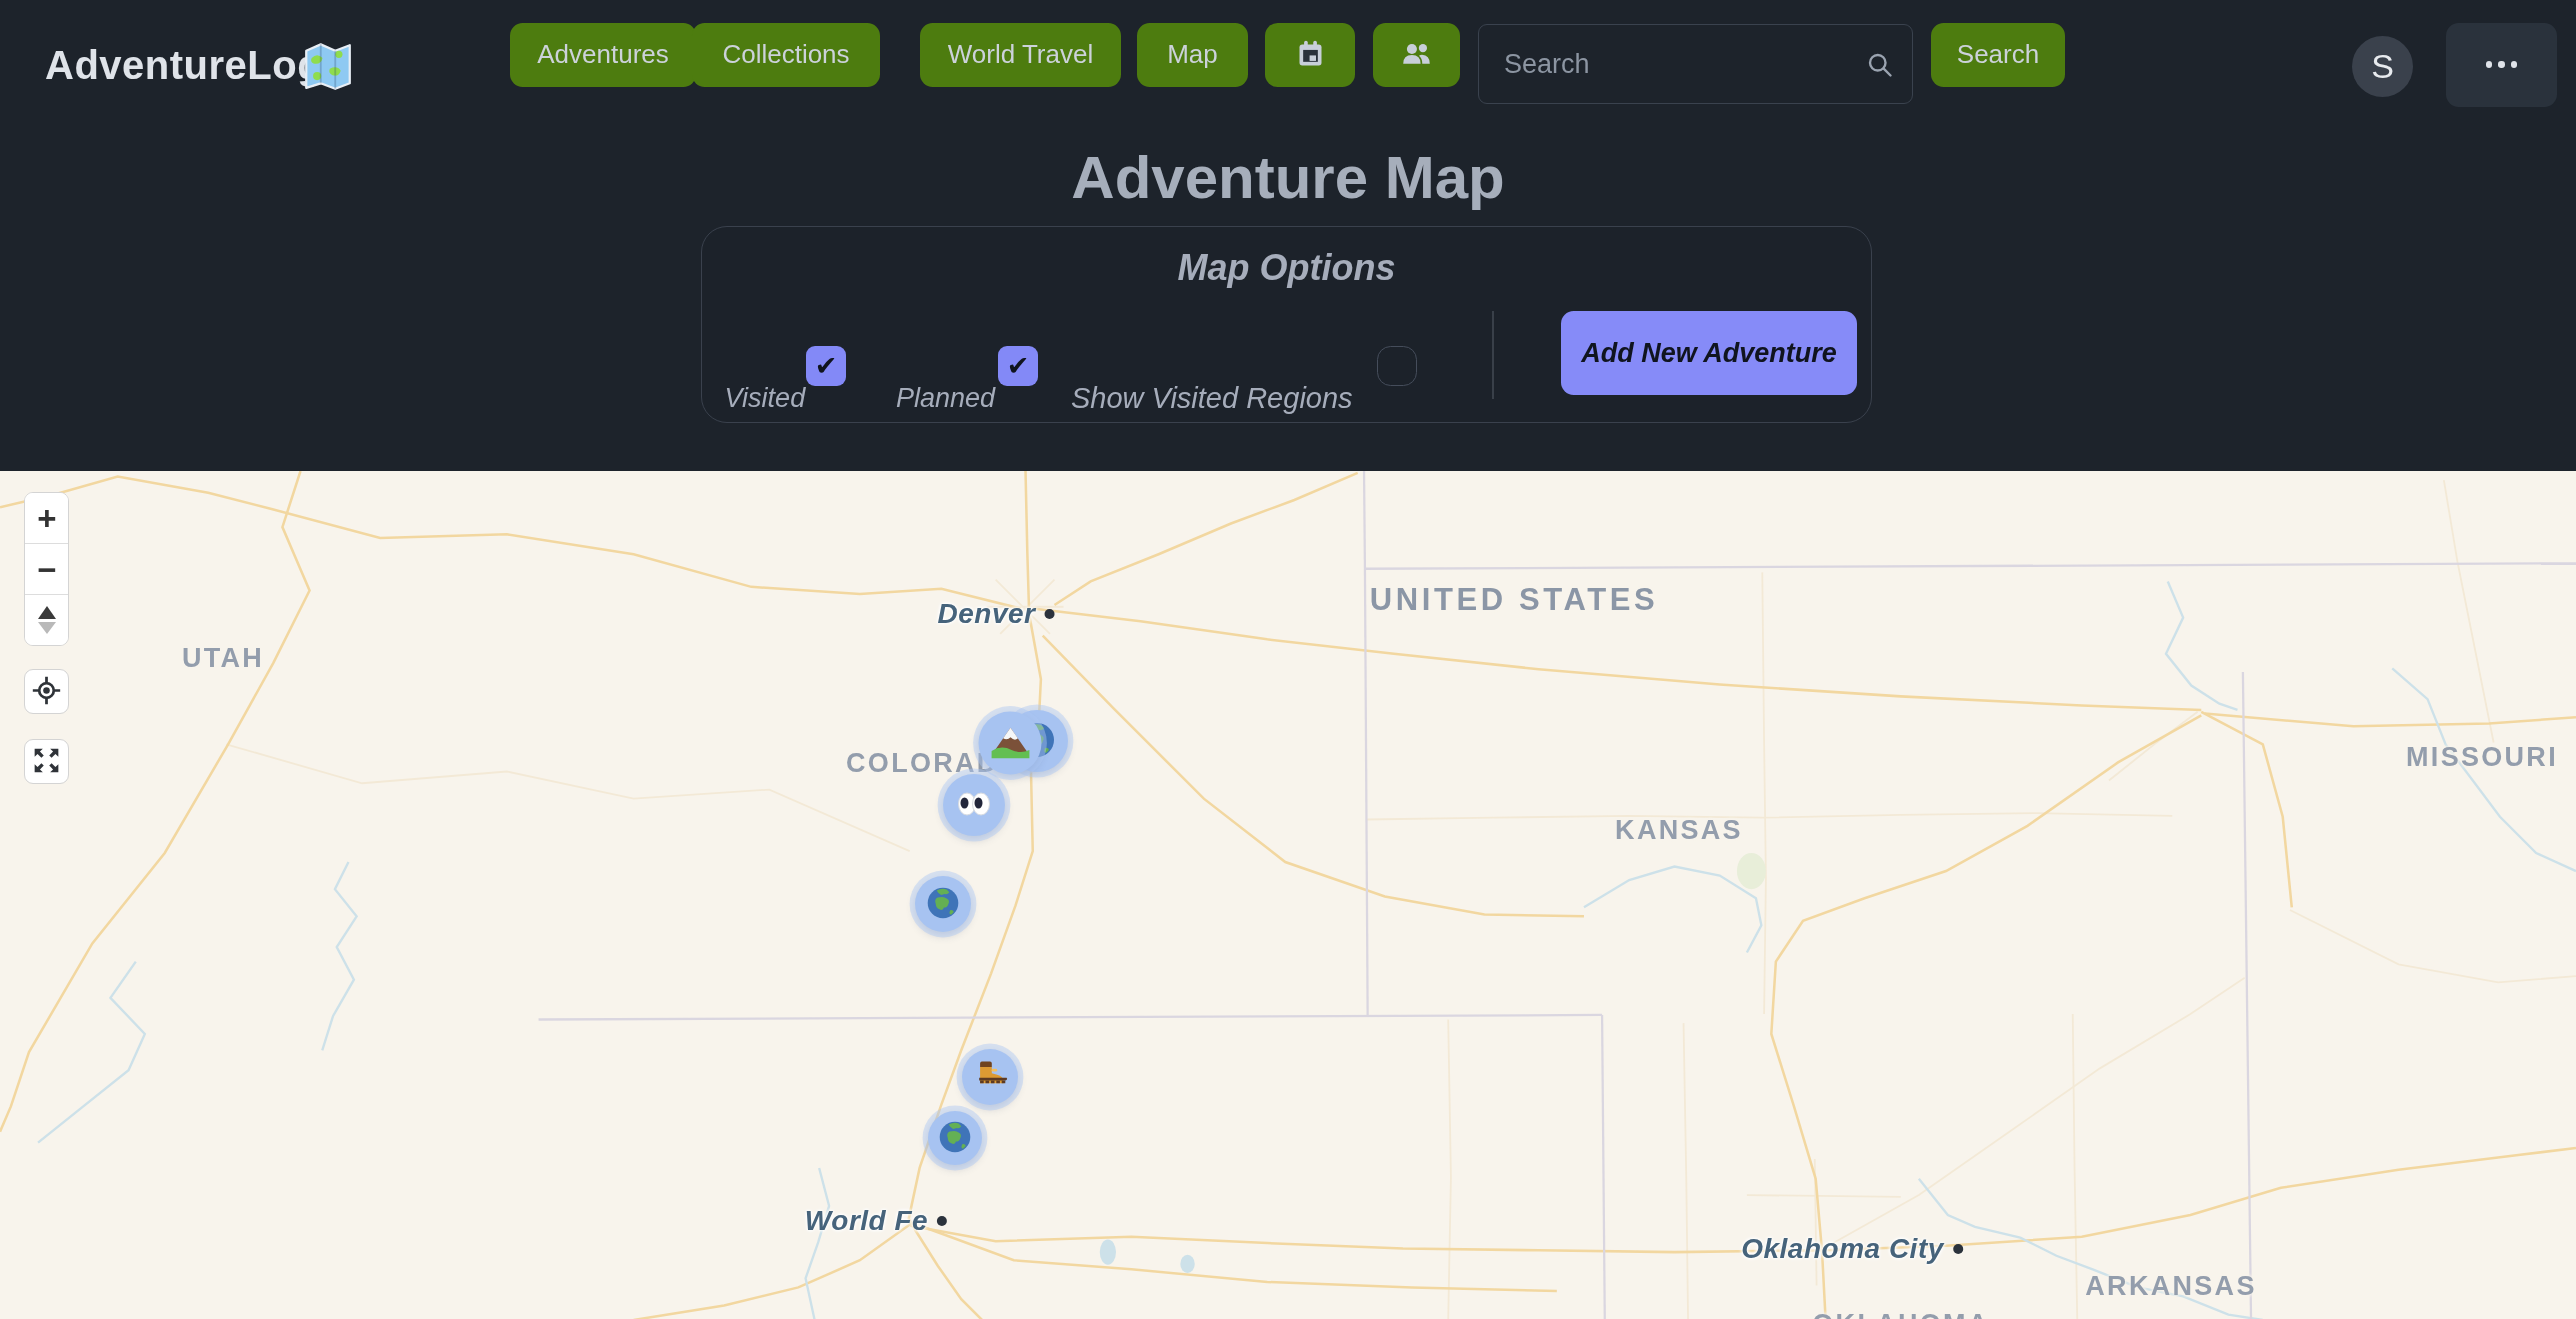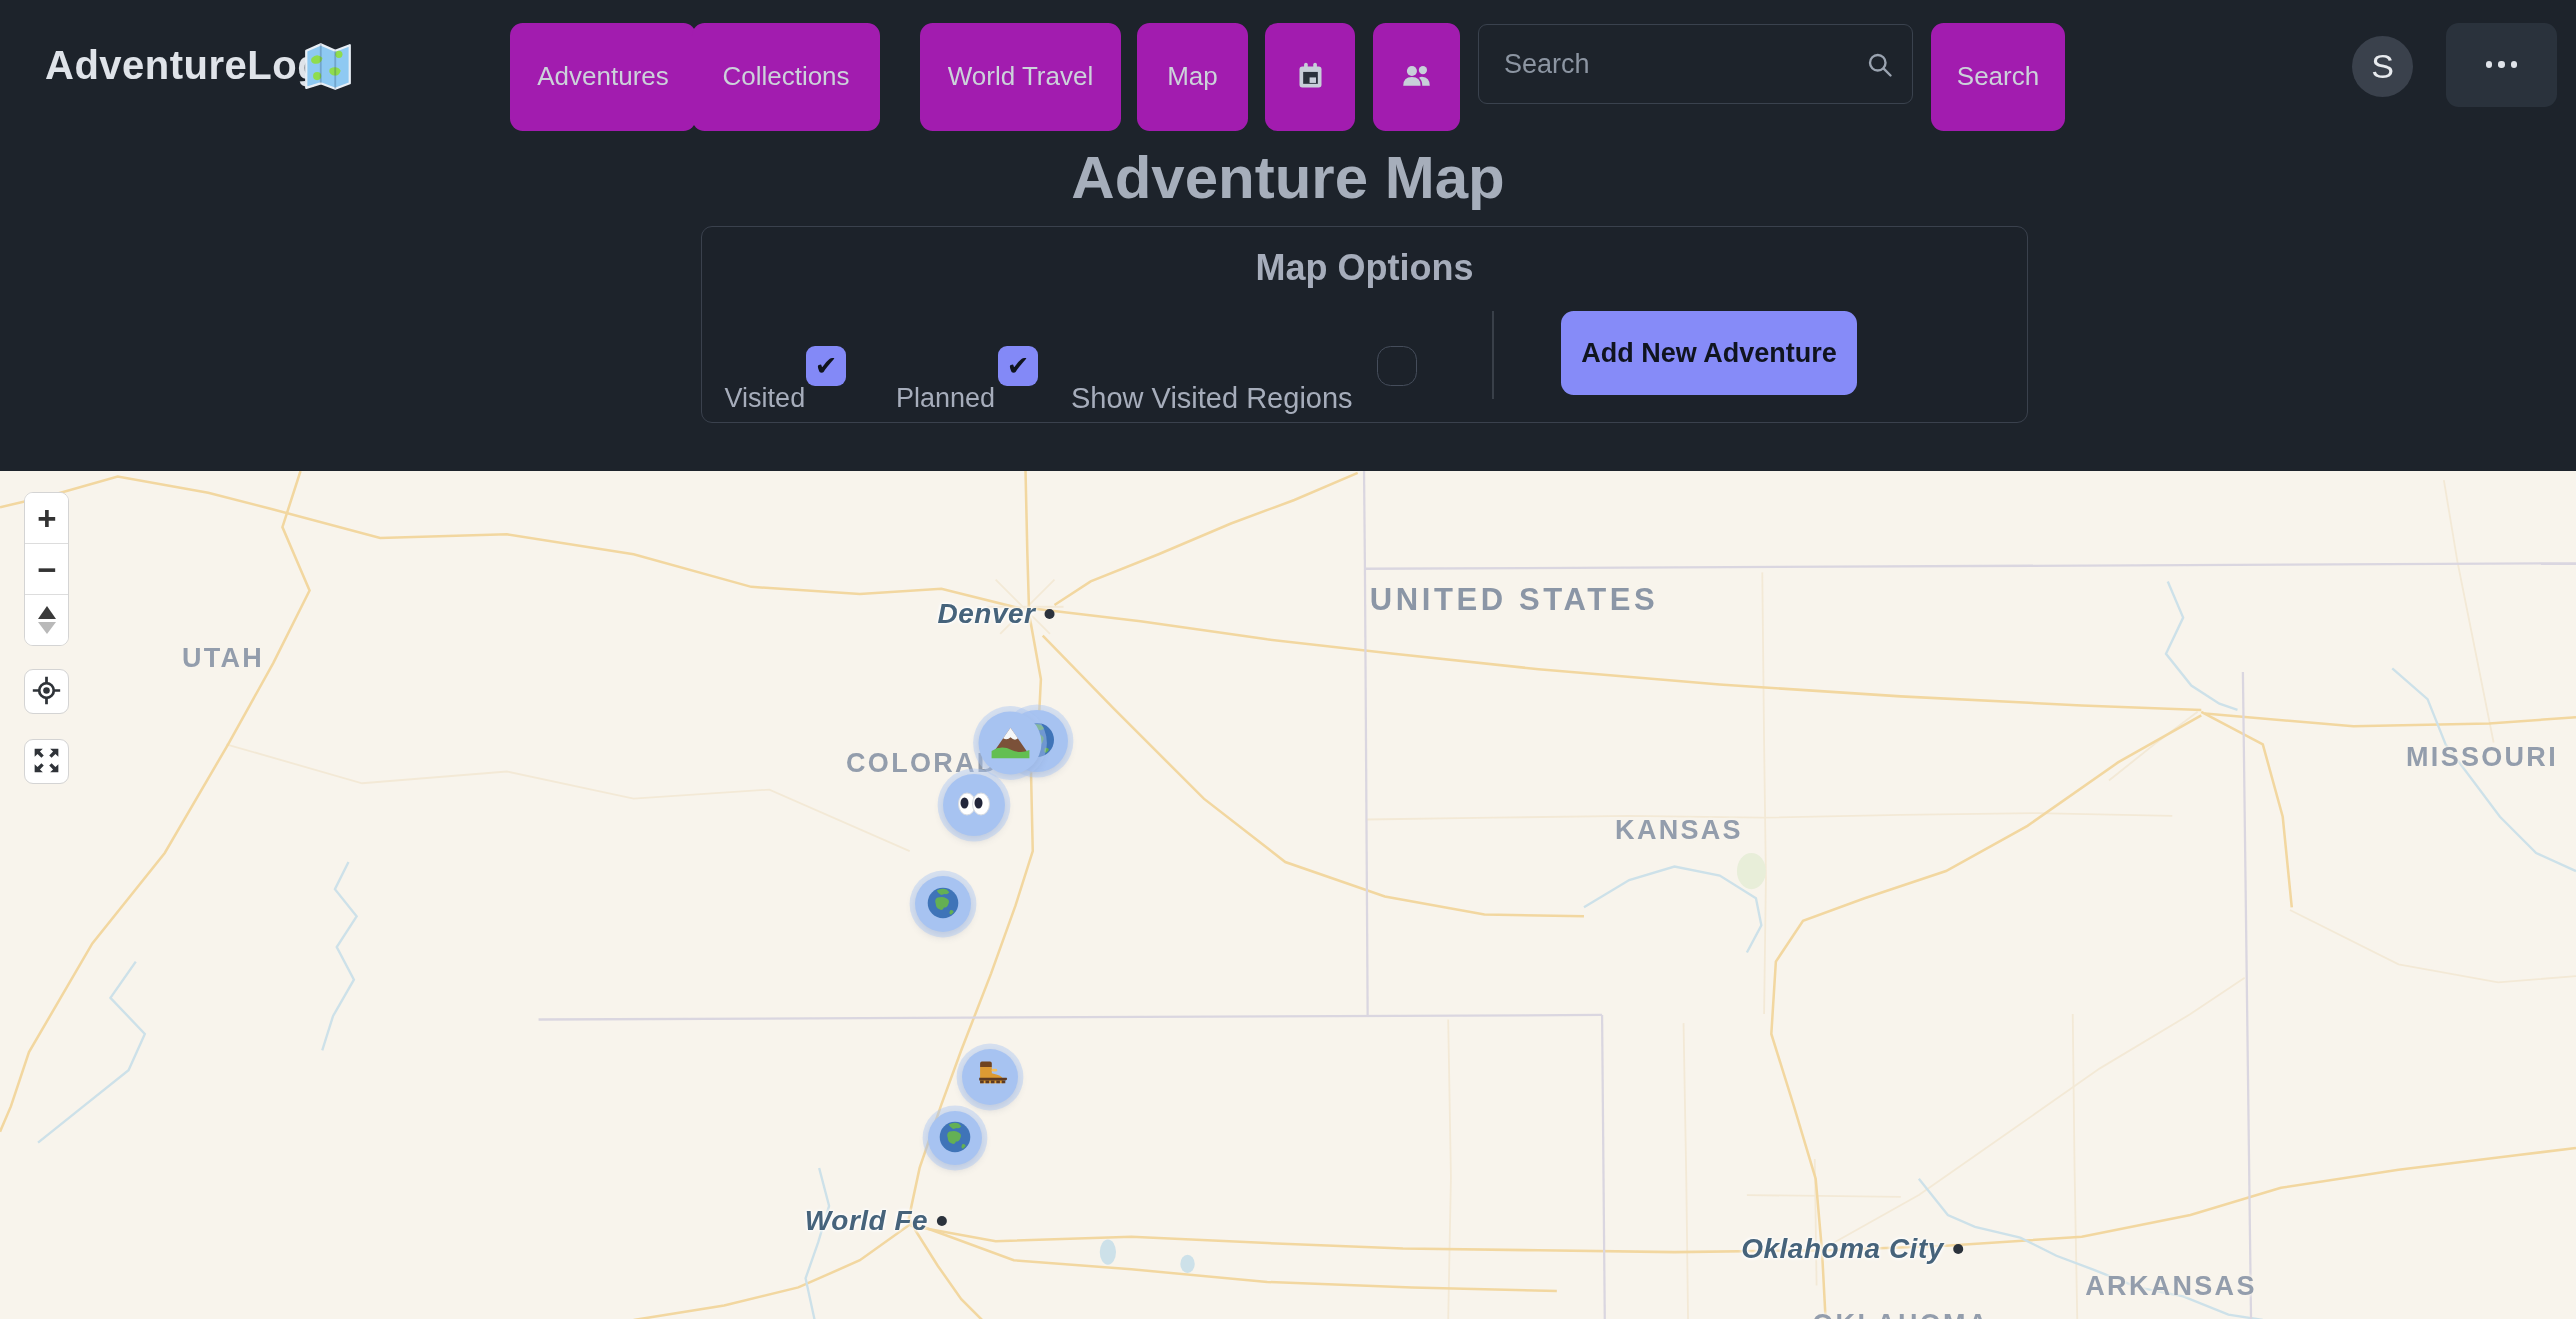--- a/index.html
+++ b/index.html
@@ -1,38 +1,38 @@
 <!DOCTYPE html>
 <html style="font-size:14.5px"><head>
 <meta charset="utf-8">
 <style>
   html,body{margin:0;padding:0;background:#14181e;}
   #app{position:relative;width:2576px;height:1320px;overflow:hidden;background:#1d232b;
        font-family:"Liberation Sans","DejaVu Sans",sans-serif;}
   
   .brand-text{position:absolute;left:45px;top:43px;font-size:40px;font-weight:bold;color:#dfe3e9;letter-spacing:0.5px;}
   .brand-icon{position:absolute;left:299px;top:38px;width:58px;height:58px;}
-  .navbtn{position:absolute;top:22.6px;height:108px;border-radius:12.7px;background:#a21caf;color:#ccd2da;
+  .navbtn{position:absolute;top:22.6px;height:64px;border-radius:12.7px;background:#4d7c0f;color:#ccd2da;
           font-size:26px;display:flex;align-items:center;justify-content:center;cursor:pointer;box-sizing:border-box;}
   .iconbtn svg{display:block;}
   .search-wrap{position:absolute;left:1478px;top:24.4px;width:435px;height:80px;box-sizing:border-box;
                border:1.8px solid #3a424e;border-radius:9px;background:transparent;}
   .search-wrap input{position:absolute;inset:0;background:transparent;border:none;outline:none;
                color:#c9d0da;font-size:27px;padding:0 63px 0 25px;font-family:inherit;}
   .search-wrap input::placeholder{color:#8c95a2;}
   .search-wrap .mag{position:absolute;right:16.3px;top:24.4px;}
   .avatar{position:absolute;left:2352px;top:36px;width:61px;height:61px;border-radius:50%;background:#3a414c;
           color:#e8ebef;font-size:34px;display:flex;align-items:center;justify-content:center;cursor:pointer;}
   .more-btn{position:absolute;left:2446px;top:22.6px;width:111px;height:84px;border-radius:12.7px;background:#2a323c;
           display:flex;align-items:center;justify-content:center;gap:6.3px;cursor:pointer;}
   .more-btn .dot{width:6.3px;height:6.3px;border-radius:50%;background:#dfe3e9;}
   
   .page-title{position:absolute;left:0;top:143px;width:100%;text-align:center;font-size:60px;font-weight:800;color:#a6aebb;}
-  .card{position:absolute;left:701px;top:226px;width:1327px;height:197px;box-sizing:border-box;
-        border:1.8px solid #3a414d;border-radius:11px;background:#1c222a;}
+  .card{position:absolute;left:701px;top:226px;width:1171px;height:197px;box-sizing:border-box;
+        border:1.8px solid #3a414d;border-radius:26px;background:#1c222a;font-style:italic;}
   .card-title{position:absolute;left:0;top:20px;width:100%;text-align:center;font-size:36px;font-weight:700;color:#a6adbb;}
   .opt-label{position:absolute;color:#a6adbb;font-size:27px;line-height:40px;top:119px;margin-top:32px;}
   .cbx{position:absolute;top:119px;width:40px;height:40px;border-radius:9px;background:#8389f7;
        display:flex;align-items:center;justify-content:center;cursor:pointer;}
   .cbx .check{color:#10141f;font-size:27px;font-weight:bold;line-height:1;}
   .cbx-off{position:absolute;top:119px;width:40px;height:40px;border-radius:13.6px;border:1.8px solid #454d5b;
        box-sizing:border-box;background:transparent;cursor:pointer;}
   .vdivider{position:absolute;left:790px;top:84px;width:1.8px;height:88px;background:#394049;}
   .add-btn{position:absolute;left:859px;top:84px;width:296px;height:84px;border-radius:12.7px;background:#868bf8;
        color:#10141f;font-size:27px;font-weight:700;display:flex;align-items:center;justify-content:center;cursor:pointer;}

